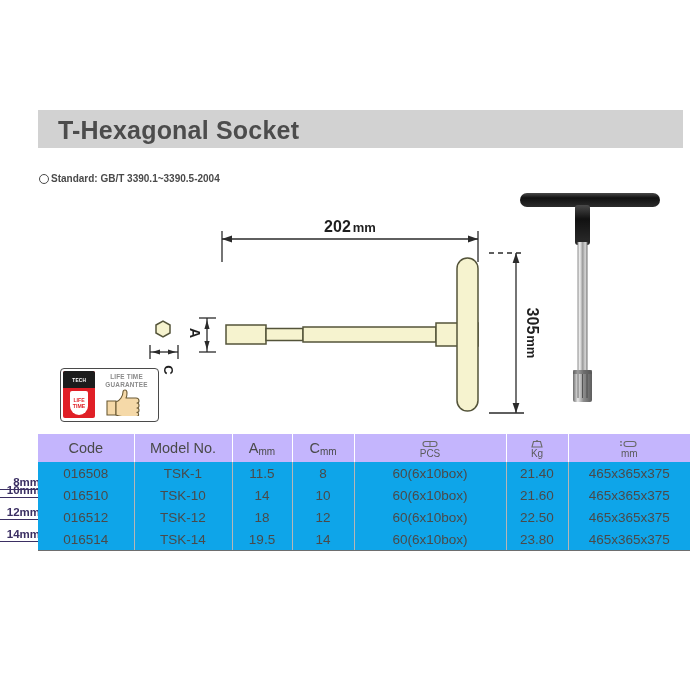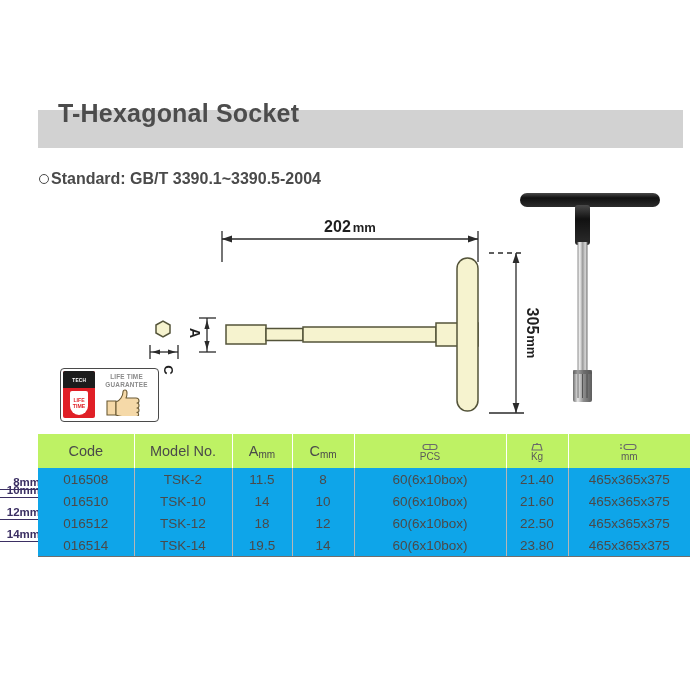--- a/index.html
+++ b/index.html
@@ -28,35 +28,35 @@
     position: absolute;
     left: 38px;
     top: 110px;
     width: 645px;
     height: 38px;
     background: #d2d2d2;
   }
   .title-text {
     position: absolute;
     left: 58px;
-    top: 99px;
+    top: 116px;
     font-size: 25px;
     font-weight: bold;
     color: #4c4c4c;
     letter-spacing: 0.2px;
     white-space: nowrap;
   }
 
   
   .standard-block {
     position: absolute;
     left: 39px;
     top: 170px;
     width: 430px;
-    font-size: 16px;
+    font-size: 10px;
     font-weight: bold;
     color: #4a4a4a;
     line-height: 17px;
   }
   .std-line1 {
     display: flex;
     align-items: flex-start;
     white-space: nowrap;
   }
   .circle-bullet {
@@ -190,22 +190,22 @@
   table.spec th, table.spec td {
     font-size: 13.5px;
     color: #4a4a4a;
     text-align: center;
     font-weight: normal;
     padding: 0;
     height: 22px;
     vertical-align: middle;
   }
   table.spec thead th {
-    background: #bef264;
-    height: 34px;
+    background: #c4b5fd;
+    height: 28px;
     font-size: 14.5px;
     border-right: 1.4px solid #ffffff;
   }
   table.spec thead th:last-child { border-right: none; }
   table.spec tbody td {
     border-right: 1.4px solid #b6b6b6;
     background: #0ea5e9;
   }
   table.spec tbody td:last-child { border-right: none; }
   table.spec tbody tr:last-child td {
@@ -434,21 +434,21 @@
                   <circle cx="2" cy="6.2" r="0.9" fill="#6a6a6a"></circle>
                 </svg>
             </span>
             <span class="unit-label">mm</span>
           </th>
         </tr>
       </thead>
       <tbody>
         <tr>
           <td>016508</td>
-          <td>TSK-2</td>
+          <td>TSK-1</td>
           <td>11.5</td>
           <td>8</td>
           <td>60(6x10box)</td>
           <td>21.40</td>
           <td>465x365x375</td>
         </tr>
         <tr>
           <td>016510</td>
           <td>TSK-10</td>
           <td>14</td>

